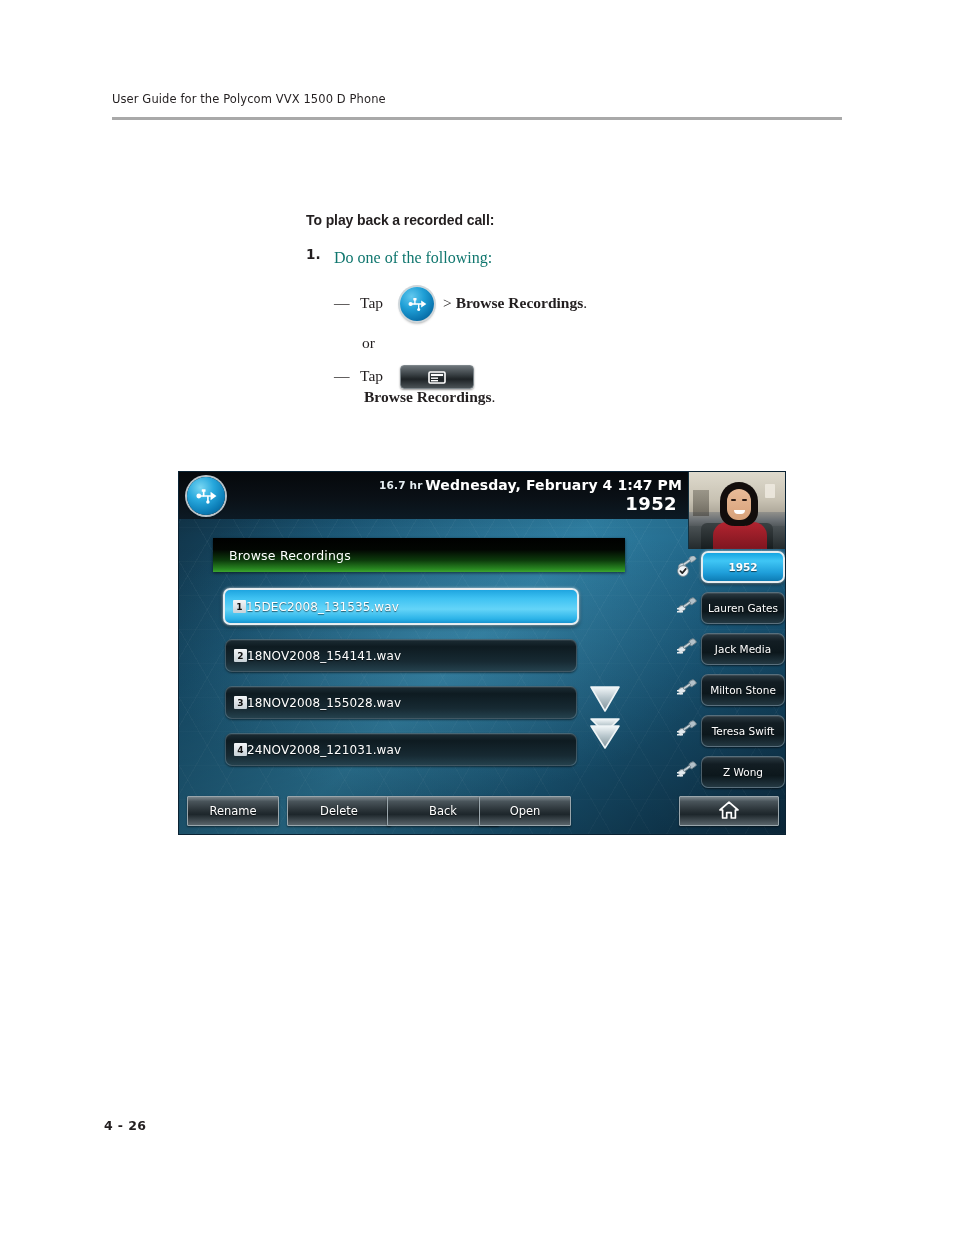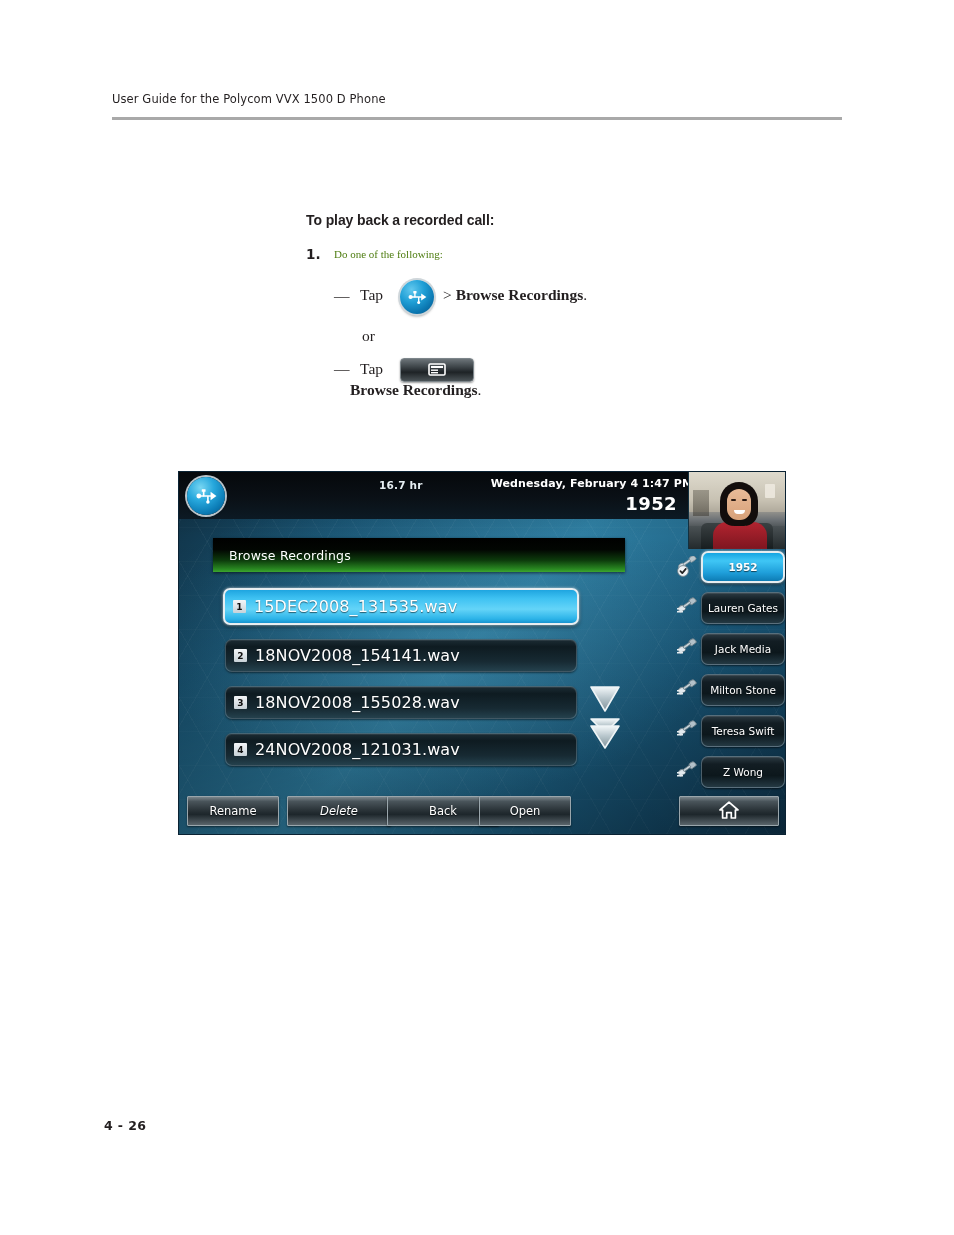--- a/index.html
+++ b/index.html
@@ -74,22 +74,22 @@
   .step-num {
     font-family: "DejaVu Sans", sans-serif;
     font-weight: bold;
     font-size: 13.5px;
     color: #231f20;
     width: 28px;
     flex: none;
   }
   .step-body {
     font-family: "Liberation Serif", serif;
-    font-size: 11px;
-    color: #4d7c0f;
+    font-size: 16px;
+    color: #0f766e;
     line-height: 1.5;
   }
   .sub-list {
     margin: 16px 0 0 28px;
   }
   .sub-item {
     display: flex;
     align-items: center;
     font-family: "Liberation Serif", serif;
     font-size: 15.5px;
@@ -110,21 +110,21 @@
   .strongterm {
     font-weight: bold;
   }
   .or-line {
     margin: 14px 0 12px 28px;
     font-family: "Liberation Serif", serif;
     font-size: 15.5px;
     color: #231f20;
   }
   .sub-cont {
-    margin-left: 16px;
+    margin-left: 30px;
     font-family: "Liberation Serif", serif;
     font-size: 15.5px;
     color: #231f20;
   }
   .result-line {
     margin: 12px 0 0 28px;
     font-family: "Liberation Serif", serif;
     font-size: 15.5px;
     color: #231f20;
   }
@@ -200,23 +200,23 @@
     display:flex; align-items:center; justify-content:center;
   }
   .status-hr {
     position: absolute; left: 200px; top: 7px;
     font-family: "DejaVu Sans", sans-serif;
     font-size: 10.5px; font-weight: bold;
     color: #e6eef2;
     letter-spacing: .2px;
   }
   .status-date {
-    position: absolute; right: 94px; top: 5px;
-    font-family: "DejaVu Sans", sans-serif;
-    font-size: 11px; font-weight: bold;
+    position: absolute; right: 105px; top: 5px;
+    font-family: "DejaVu Sans", sans-serif;
+    font-size: 14px; font-weight: bold;
     color: #ffffff;
     letter-spacing: .1px;
     white-space: nowrap;
   }
   .status-ext {
     position: absolute; right: 110px; top: 21px;
     font-family: "DejaVu Sans", sans-serif;
     font-size: 18px; font-weight: bold;
     color: #ffffff;
     letter-spacing: .4px;
@@ -326,23 +326,22 @@
     background: linear-gradient(180deg,#f3f6f8,#c8d2d8);
     color: #111;
     font-family: "DejaVu Sans", sans-serif;
     font-size: 9px; font-weight: bold;
     display:flex; align-items:center; justify-content:center;
     border-radius: 1px;
     flex: none;
   }
   .file-name {
     font-family: "DejaVu Sans", sans-serif;
-    font-size: 16px;
+    font-size: 12px;
     color: #ffffff;
-    margin-left: 8px;
     letter-spacing: .1px;
     text-shadow: 0 1px 1px rgba(0,0,0,.55);
     text-align: right;
   }
 
   
   .scroll-arrows { position:absolute; left: 408px; top: 212px; width: 40px; }
   .scroll-arrows svg { display:block; }
 
   
@@ -379,21 +378,21 @@
     border: 1px solid #9aa6ac;
     display:flex; align-items:center; justify-content:center;
     font-family: "DejaVu Sans", sans-serif;
     font-size: 11.5px;
     color: #ffffff;
     text-shadow: 0 1px 1px rgba(0,0,0,.7);
     box-shadow: 0 1px 2px rgba(0,0,0,.5);
     box-sizing: border-box;
   }
   .sk1 { left: 0px;   width: 92px; }
-  .sk2 { left: 100px; width: 104px; font-style: italic; }
+  .sk2 { left: 100px; width: 104px; }
   .sk3 { left: 200px; width: 112px; }
   .sk4 { left: 292px; width: 92px; }
   .sk-home { left: 492px; width: 100px; }
 
   
   .folio {
     position: absolute;
     left: 104px; top: 1118px;
     font-family: "DejaVu Sans", sans-serif;
     font-size: 12.5px;

